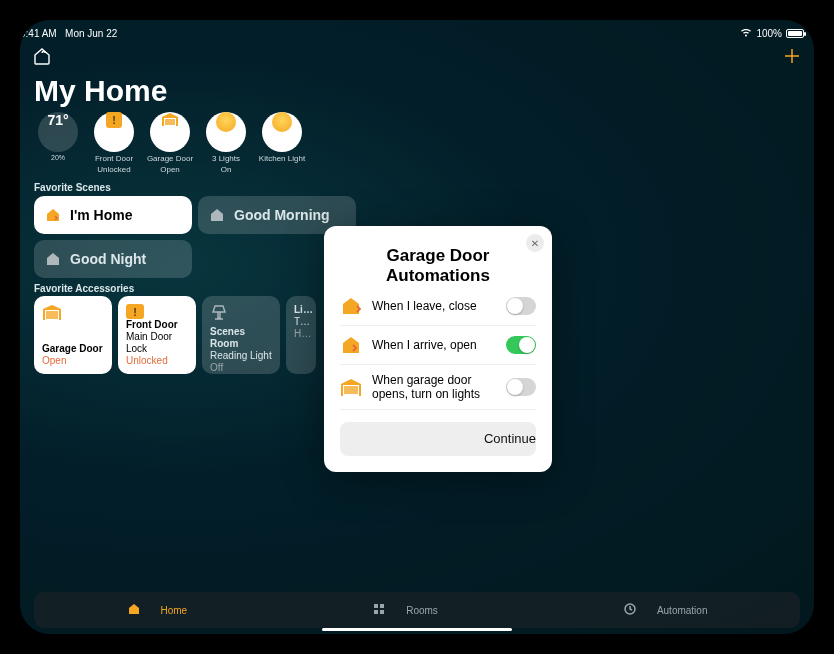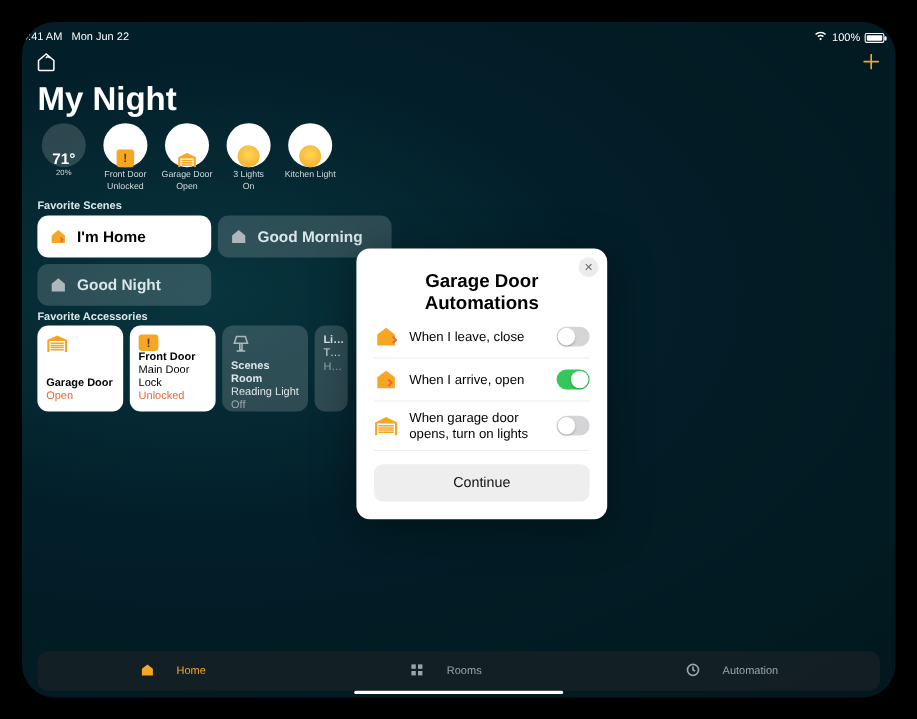--- a/index.html
+++ b/index.html
@@ -11,21 +11,21 @@
   .status .right{display:flex;gap:4px;align-items:center}
   .battery{display:inline-block;width:18px;height:9px;border:1px solid #fff;border-radius:2px;position:relative}
   .battery::after{content:"";position:absolute;right:-3px;top:2px;width:2px;height:4px;background:#fff;border-radius:1px}
   .battery .fill{position:absolute;inset:1px;background:#fff;border-radius:1px}
   .top-icons{position:absolute;top:26px;left:12px;right:12px;display:flex;justify-content:space-between;color:#fff;font-size:20px}
   .home-ic path{fill:none;stroke:#fff;stroke-width:1.4}
   .plus-ic{stroke:#f5a623;stroke-width:1.5}
   .title{position:absolute;top:54px;left:14px;color:#fff;font-size:30px;font-weight:700}
   .status-row{position:absolute;top:92px;left:14px;display:flex;gap:8px}
   .stat{display:flex;flex-direction:column;align-items:center;width:48px;color:#cfd9dc;font-size:8px;text-align:center;gap:2px}
-  .stat .circle{width:40px;height:40px;border-radius:50%;background:rgba(235,235,235,.18);display:flex;align-items:flex-end;justify-content:center}
+  .stat .circle{width:40px;height:40px;border-radius:50%;background:rgba(235,235,235,.18);display:flex;align-items:flex-start;justify-content:center}
   .stat .temp{color:#fff;font-size:14px;font-weight:600}
   .alert-badge{width:16px;height:16px;border-radius:3px;background:#f5a623;color:#5b3a00;font-weight:800;font-size:11px;display:flex;align-items:center;justify-content:center}
   .bulb-ic{width:20px;height:20px;border-radius:50%;background:radial-gradient(circle at 50% 40%,#ffd659,#f5a623)}
   .stat .circle.on{background:#fff}
   .sec-label{position:absolute;color:#dbe6e9;font-size:10px;font-weight:600}
   .sec-scenes{top:162px;left:14px}
   .sec-acc{top:263px;left:14px}
   .scenes{position:absolute;top:176px;left:14px;display:grid;grid-template-columns:158px 158px;gap:6px}
   .scene{height:38px;border-radius:10px;background:rgba(235,235,235,.18);display:flex;align-items:center;gap:8px;padding:0 10px;color:#dbe6e9;font-size:14px;font-weight:600}
   .scene.active{background:#fff;color:#000}
@@ -45,21 +45,21 @@
   .close{position:absolute;top:8px;right:8px;width:18px;height:18px;border-radius:50%;background:#ececec;color:#6c6c6c;font-size:10px;display:flex;align-items:center;justify-content:center;cursor:pointer}
   .mtitle{text-align:center;font-size:17px;font-weight:700;line-height:1.2;}
   .auto-row{display:flex;align-items:center;gap:10px;padding:8px 0;border-bottom:1px solid #eee}
   .auto-row:last-of-type{border-bottom:none}
   .auto-ic{width:22px;height:22px;display:flex;align-items:center;justify-content:center}
   .auto-label{flex:1;font-size:12px;color:#000}
   .toggle{width:30px;height:18px;border-radius:10px;background:#d5d5d7;position:relative;cursor:pointer;flex-shrink:0}
   .toggle .knob{position:absolute;top:1px;left:1px;width:16px;height:16px;border-radius:50%;background:#fff;box-shadow:0 1px 2px rgba(0,0,0,.25)}
   .toggle.on{background:#34c759}
   .toggle.on .knob{left:auto;right:1px}
-  .continue{margin-top:12px;height:34px;border-radius:8px;background:#eeeeef;color:#111;font-size:13px;font-weight:500;display:flex;align-items:center;justify-content:center;cursor:pointer}
+  .continue{margin-top:12px;height:34px;border-radius:8px;background:#eeeeef;color:#111;font-size:13px;font-weight:500;display:flex;align-items:center;justify-content:flex-end;cursor:pointer}
   
   .mini-house{width:18px;height:18px;display:inline-block}
   .mini-house svg{display:block}
 </style>
 </head>
 <body>
 
 <div class="device">
 <div class="screen">
   <div class="overlay"></div>
@@ -88,21 +88,21 @@
             <path d="M3 9l7-6 7 6v8a1 1 0 0 1-1 1H4a1 1 0 0 1-1-1zM13 7a1.5 1.5 0 1 0-3 0"></path>
           </svg>
     </span>
     <span>
       <svg class="plus-ic" width="20" height="20" viewBox="0 0 20 20">
             <path d="M10 3v14M3 10h14" fill="none"></path>
           </svg>
     </span>
   </div>
 
-  <div class="title">My Night</div>
+  <div class="title">My Home</div>
 
   <div class="status-row">
     <div class="stat">
       <div class="circle">
             <span class="temp">71°</span>
           </div>
       <span style="font-size:7px">20%</span>
     </div>
     <div class="stat">
       <div class="circle on">

